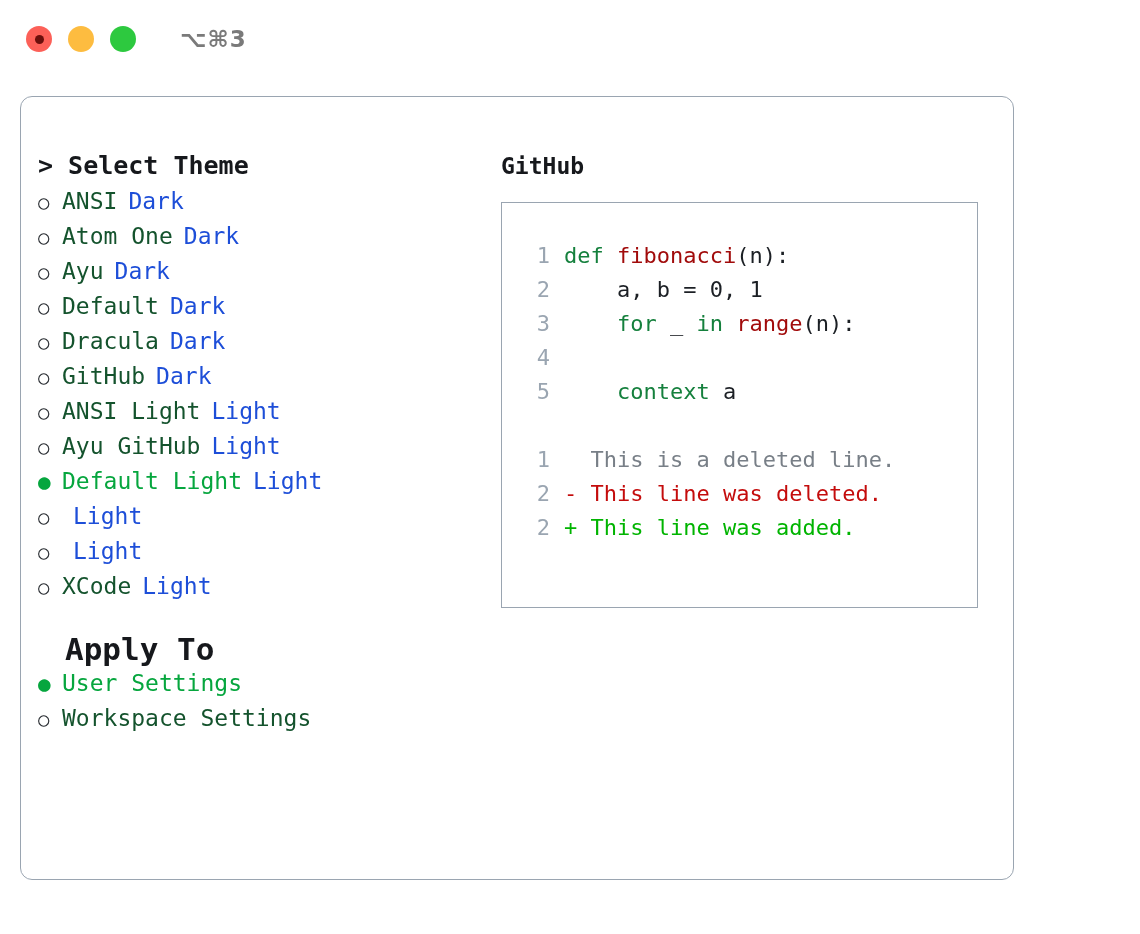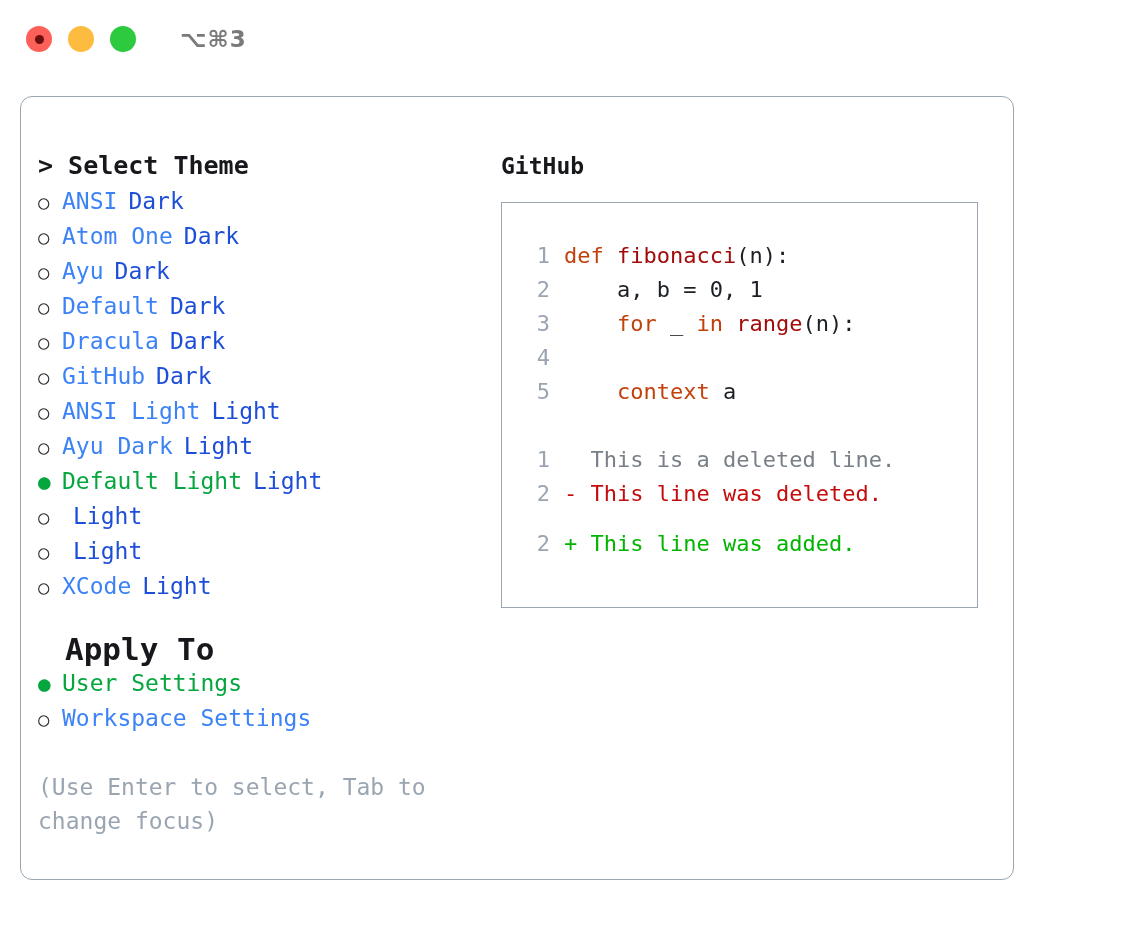--- a/index.html
+++ b/index.html
@@ -100,21 +100,21 @@
   .radio {
     display: inline-block;
     width: 24px;
     flex: 0 0 24px;
     font-size: 19px;
     line-height: 34px;
     color: #2a2e33;
   }
   .radio.on { color: #06a63e; font-size: 21px; }
 
-  .opt-label { color: #3b82f6; }
+  .opt-label { color: #14532d; }
   .opt-label.sel { color: #06a63e; }
   .opt-tag {
     color: #1d4ed8;
     margin-left: 11px;
   }
 
   .group-gap { height: 28px; }
 
   .group-title {
     font-size: 31px;
@@ -161,29 +161,29 @@
   .gutter {
     display: inline-block;
     width: 30px;
     flex: 0 0 30px;
     text-align: right;
     color: #9aa5b1;
     margin-right: 14px;
   }
   .code-text { color: #1b1f24; }
 
-  .tok-kw   { color: #c2410c; }
+  .tok-kw   { color: #15803d; }
   .tok-fn   { color: #a10b0b; }
   .tok-plain{ color: #1b1f24; }
 
   .diff-gap { height: 34px; }
 
   .diff-ctx { color: #787f87; }
   .diff-del { color: #c40c0c; }
-  .diff-add { color: #00b400; margin-top: 16px; }
+  .diff-add { color: #00b400; }
 </style>
 </head>
 <body>
 
 <div class="window">
 
   <div class="titlebar">
     <div class="lights">
       <span class="light red">
         <span class="rec-dot"></span>
@@ -202,37 +202,36 @@
         <div class="list-title">&gt; Select Theme</div>
 
         <div id="theme-options">
             <div class="opt-row"><span class="radio">○</span><span class="opt-label">ANSI</span><span class="opt-tag">Dark</span></div>
             <div class="opt-row"><span class="radio">○</span><span class="opt-label">Atom One</span><span class="opt-tag">Dark</span></div>
             <div class="opt-row"><span class="radio">○</span><span class="opt-label">Ayu</span><span class="opt-tag">Dark</span></div>
             <div class="opt-row"><span class="radio">○</span><span class="opt-label">Default</span><span class="opt-tag">Dark</span></div>
             <div class="opt-row"><span class="radio">○</span><span class="opt-label">Dracula</span><span class="opt-tag">Dark</span></div>
             <div class="opt-row"><span class="radio">○</span><span class="opt-label">GitHub</span><span class="opt-tag">Dark</span></div>
             <div class="opt-row"><span class="radio">○</span><span class="opt-label">ANSI Light</span><span class="opt-tag">Light</span></div>
-            <div class="opt-row"><span class="radio">○</span><span class="opt-label">Ayu Dark</span><span class="opt-tag">Light</span></div>
+            <div class="opt-row"><span class="radio">○</span><span class="opt-label">Ayu GitHub</span><span class="opt-tag">Light</span></div>
             <div class="opt-row"><span class="radio on">●</span><span class="opt-label sel">Default Light</span><span class="opt-tag">Light</span></div>
             <div class="opt-row"><span class="radio">○</span><span class="opt-tag">Light</span></div>
             <div class="opt-row"><span class="radio">○</span><span class="opt-tag">Light</span></div>
             <div class="opt-row"><span class="radio">○</span><span class="opt-label">XCode</span><span class="opt-tag">Light</span></div>
           </div>
 
         <div class="group-gap"></div>
 
         <div class="group-title">Apply To</div>
 
         <div id="apply-options">
             <div class="opt-row"><span class="radio on">●</span><span class="opt-label sel">User Settings</span></div>
             <div class="opt-row"><span class="radio">○</span><span class="opt-label">Workspace Settings</span></div>
           </div>
 
-        <div class="hint">(Use Enter to select, Tab to change focus)</div>
       </div>
 
       <div class="col-right">
         <div class="preview-title">GitHub</div>
 
         <div class="preview-box">
           <div id="code-block">
               <div class="code-line"><span class="gutter">1</span><span class="code-text"><span class="tok-kw">def </span><span class="tok-fn">fibonacci</span><span class="tok-plain">(n):</span></span></div>
               <div class="code-line"><span class="gutter">2</span><span class="code-text"><span class="tok-plain">    a, b = 0, 1</span></span></div>
               <div class="code-line"><span class="gutter">3</span><span class="code-text"><span class="tok-plain">    </span><span class="tok-kw">for </span><span class="tok-plain">_ </span><span class="tok-kw">in </span><span class="tok-fn">range</span><span class="tok-plain">(n):</span></span></div>

